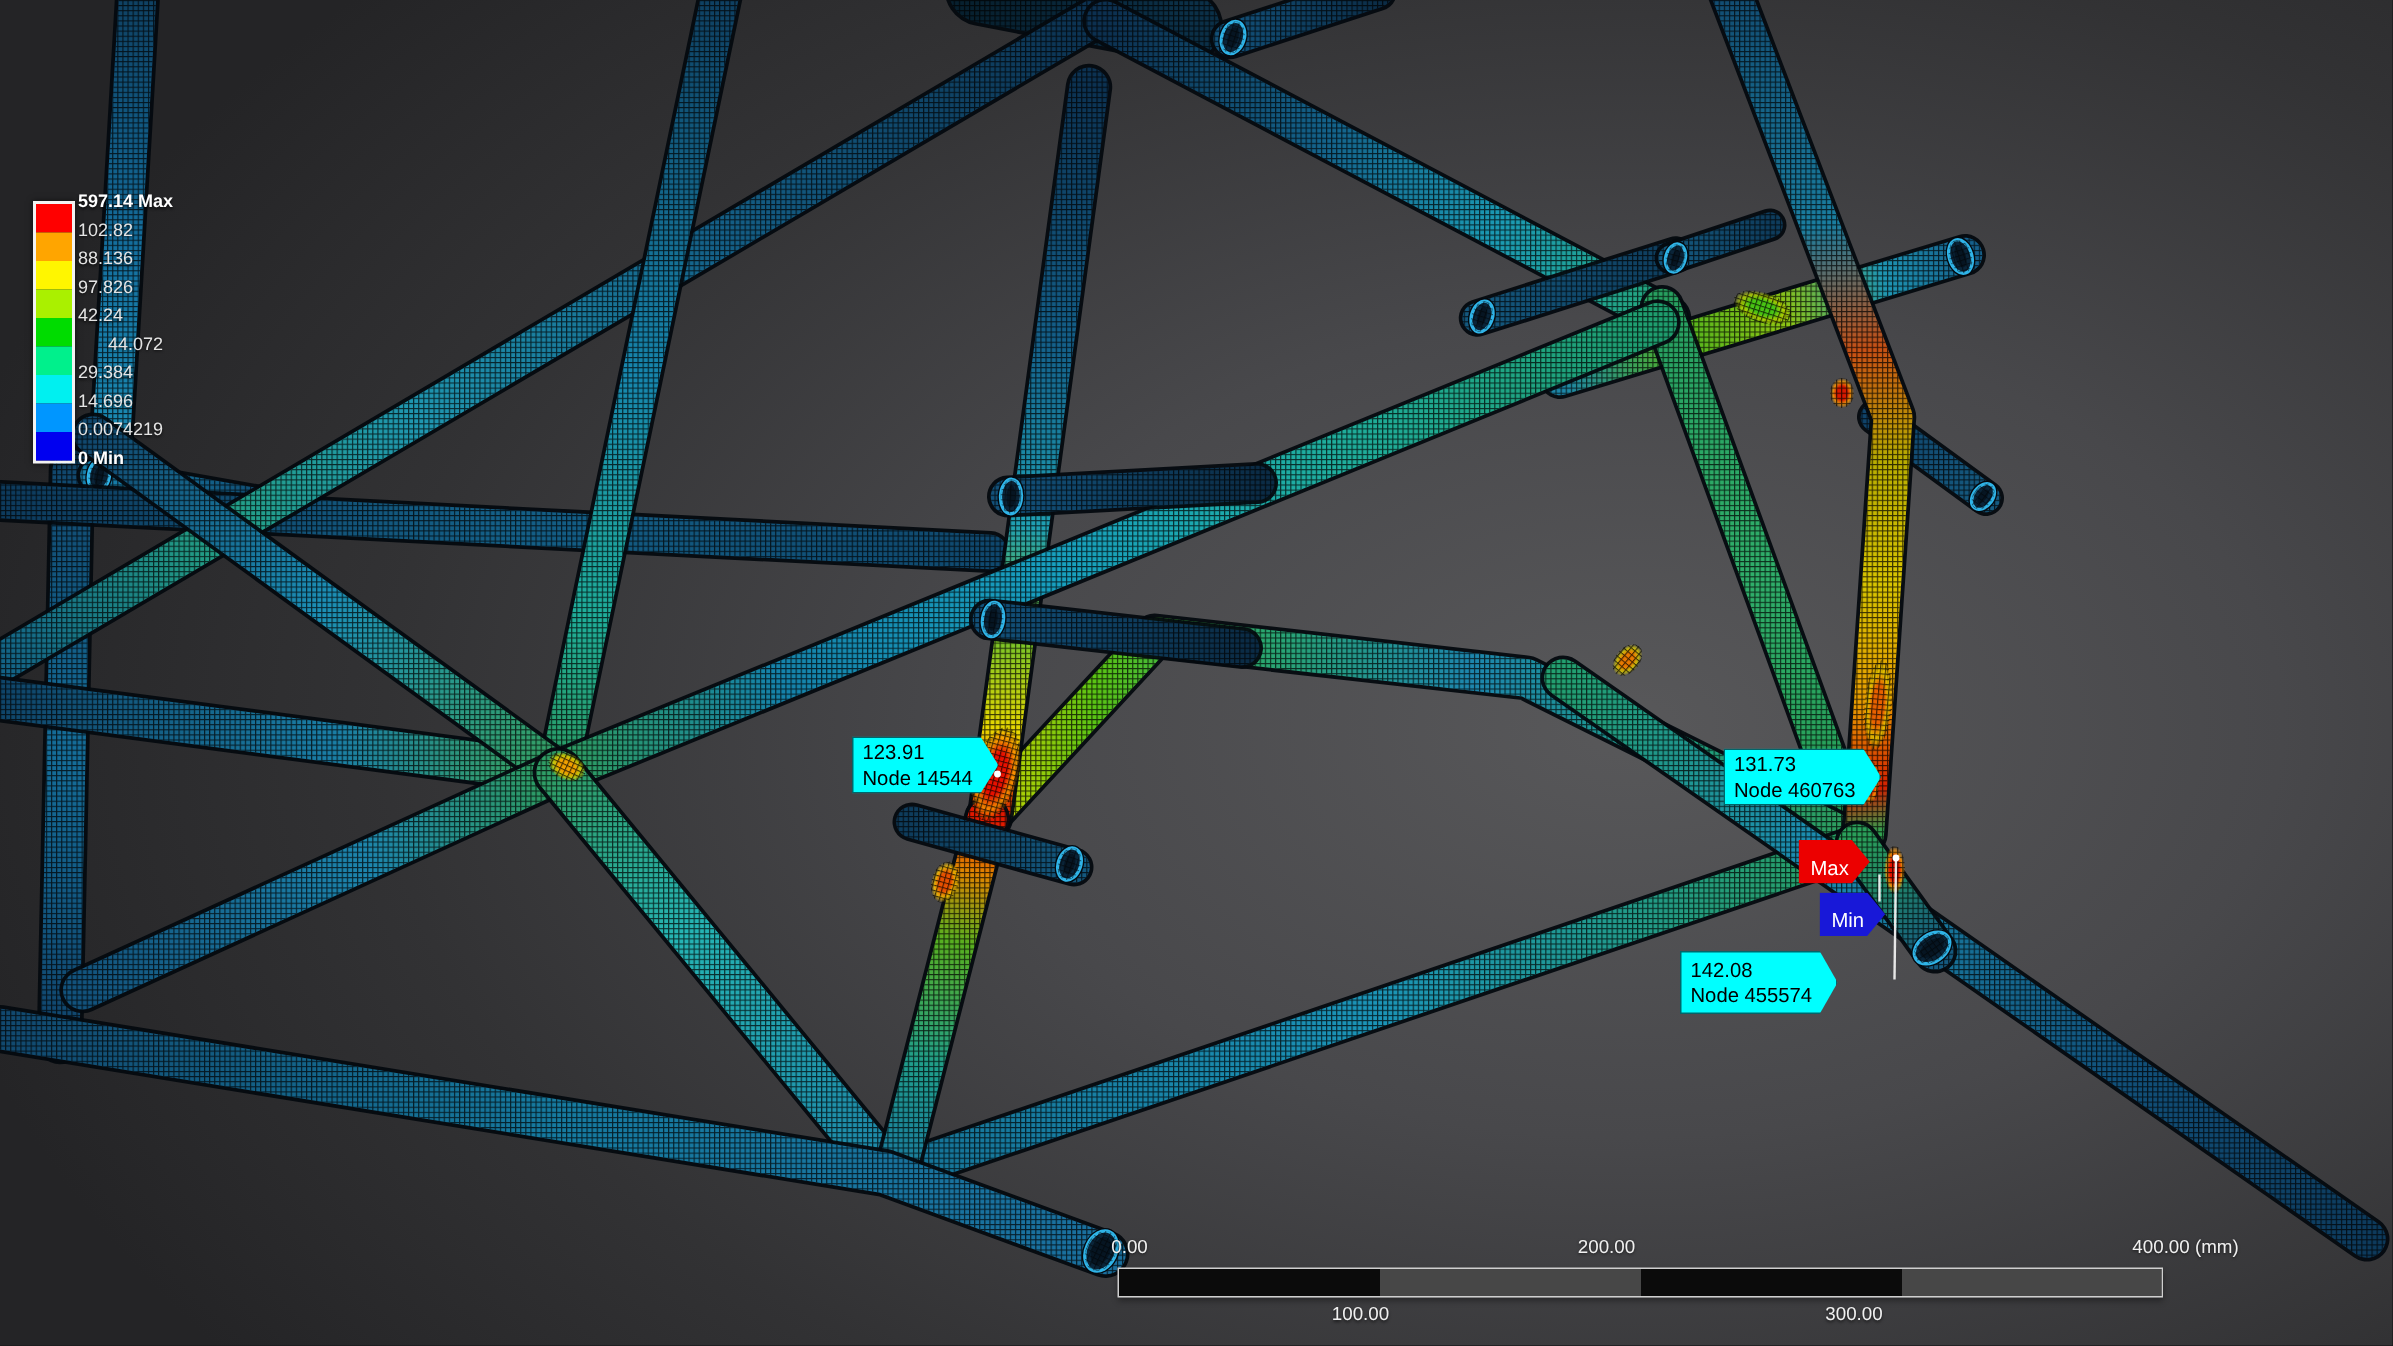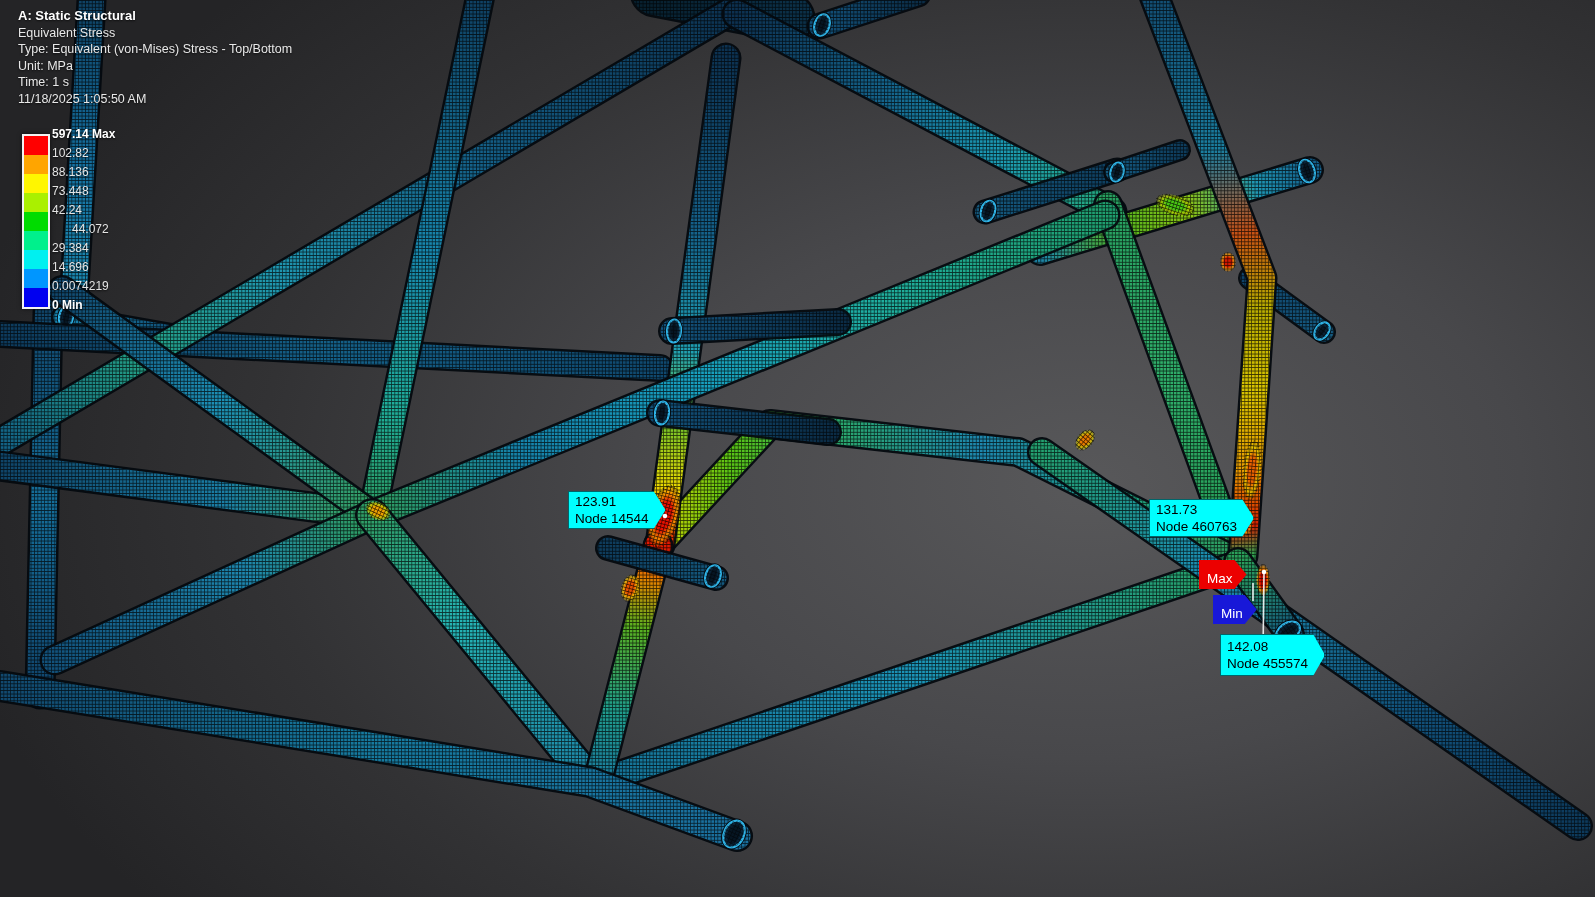--- a/index.html
+++ b/index.html
@@ -514,45 +514,37 @@
       </g>
     <g id="leaders">
         <line x1="1253" y1="583" x2="1253" y2="601" stroke="#f0f0f0" stroke-width="1.6" opacity="0.95"></line>
         <line x1="1264" y1="572" x2="1263" y2="653" stroke="#f0f0f0" stroke-width="1.6" opacity="0.95"></line>
         <circle cx="665" cy="516" r="2.3" fill="#ffffff"></circle>
         <circle cx="1245" cy="518" r="2.3" fill="#ffffff"></circle>
         <circle cx="1264" cy="572" r="2.3" fill="#ffffff"></circle>
       </g>
   </svg>
 
-  <div class="hdr">
-    <div class="t">A: Static Structural</div>
-    <div>Equivalent Stress</div>
-    <div>Type: Equivalent (von-Mises) Stress - Top/Bottom</div>
-    <div>Unit: MPa</div>
-    <div>Time: 1 s</div>
-    <div>11/18/2025 1:05:50 AM</div>
-  </div>
 
   <div class="lg-bar" id="legend-bar">
       <div class="lg-seg" style="background: rgb(255, 0, 0);"></div>
       <div class="lg-seg" style="background: rgb(255, 165, 0);"></div>
       <div class="lg-seg" style="background: rgb(255, 246, 0);"></div>
       <div class="lg-seg" style="background: rgb(170, 240, 0);"></div>
       <div class="lg-seg" style="background: rgb(0, 220, 0);"></div>
       <div class="lg-seg" style="background: rgb(0, 240, 140);"></div>
       <div class="lg-seg" style="background: rgb(0, 240, 240);"></div>
       <div class="lg-seg" style="background: rgb(0, 150, 255);"></div>
       <div class="lg-seg" style="background: rgb(0, 0, 240);"></div>
     </div>
   <div id="legend-rows">
       <div class="lg-row lg-bold" style="top: 125px;">597.14 Max</div>
       <div class="lg-row" style="top: 144px;">102.82</div>
       <div class="lg-row" style="top: 163px; text-align: right;">88.136</div>
-      <div class="lg-row" style="top: 182px;">73.448</div>
+      <div class="lg-row" style="top: 182px;">97.826</div>
       <div class="lg-row" style="top: 201px;">42.24</div>
       <div class="lg-row" style="top: 220px; margin-left: 20px;">44.072</div>
       <div class="lg-row" style="top: 239px;">29.384</div>
       <div class="lg-row" style="top: 258px;">14.696</div>
       <div class="lg-row" style="top: 277px;">0.0074219</div>
       <div class="lg-row lg-bold" style="top: 296px;">0 Min</div>
     </div>
 
   <div class="flag cyan" style="left:568px;top:491px;">
     <div>123.91</div>
@@ -561,18 +553,31 @@
   <div class="flag cyan" style="left:1149px;top:499px;">
     <div>131.73</div>
     <div>Node 460763</div>
   </div>
   <div class="flag red mm" style="left:1199px;top:560px;">
     <span>Max</span>
   </div>
   <div class="flag blue mm" style="left:1213px;top:595px;">
     <span>Min</span>
   </div>
-  <div class="flag cyan" style="left:1220px;top:634px;padding-top:3px;padding-bottom:3px;">
+  <div class="flag cyan" style="left:1120px;top:634px;padding-top:3px;padding-bottom:3px;">
     <div>142.08</div>
     <div>Node 455574</div>
   </div>
 
+  <div class="ruler">
+    <span class="lbl" style="left:8px;top:0;">0.00</span>
+    <span class="lbl" style="left:326px;top:0;">200.00</span>
+    <span class="lbl" style="left:712px;top:0;">400.00 (mm)</span>
+    <div class="rbar" id="ruler-bar">
+        <div class="rseg" style="width: 174px; background: rgb(11, 11, 11);"></div>
+        <div class="rseg" style="width: 174px; background: rgb(71, 71, 71);"></div>
+        <div class="rseg" style="width: 174px; background: rgb(11, 11, 11);"></div>
+        <div class="rseg" style="width: 173px; background: rgb(71, 71, 71);"></div>
+      </div>
+    <span class="lbl" style="left:162px;top:45px;">100.00</span>
+    <span class="lbl" style="left:491px;top:45px;">300.00</span>
+  </div>
 </div>
 
 </body></html>

